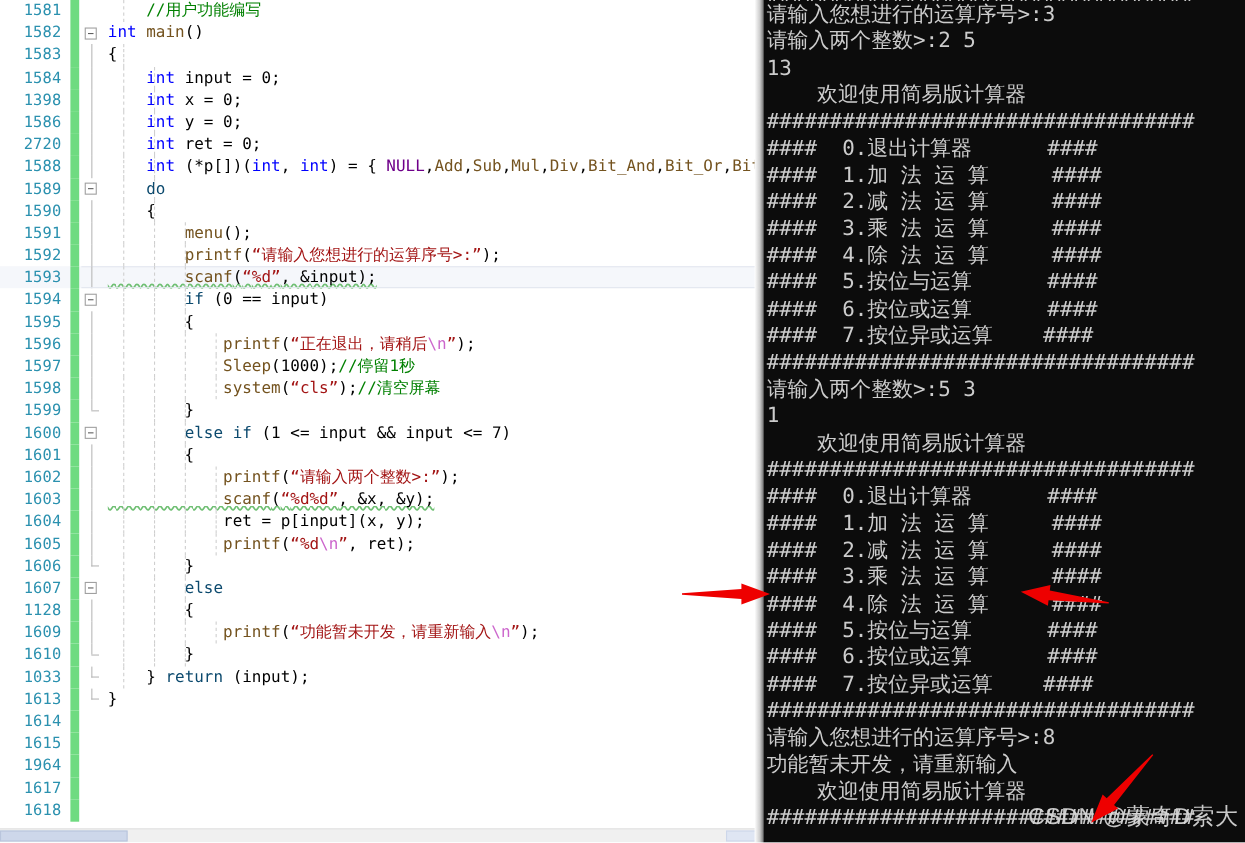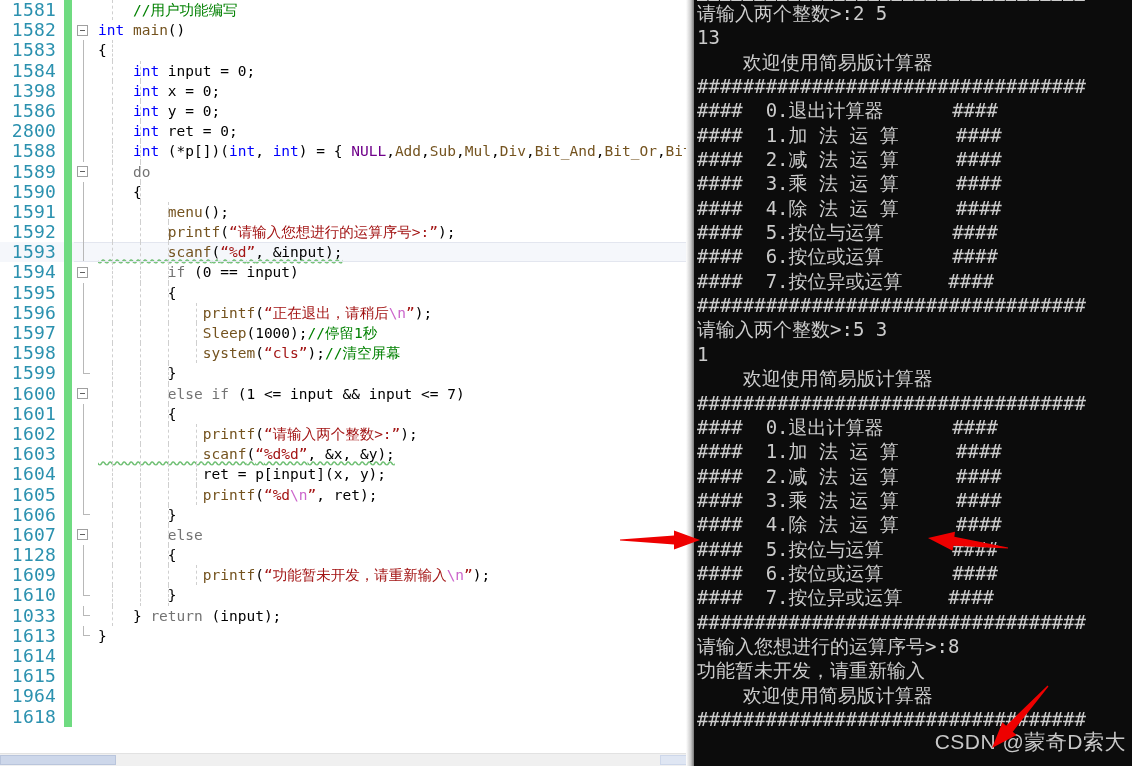--- a/index.html
+++ b/index.html
@@ -26,21 +26,21 @@
   .row.cur:before{
     content:"";position:absolute;left:74px;right:-1000px;top:0;height:0;
     border-top:1px solid #e3e6ef;
   }
   .row.cur:after{
     content:"";position:absolute;left:74px;right:-1000px;bottom:0;height:0;
     border-bottom:1px solid #e3e6ef;
   }
   .ln{
     position:absolute;left:0;top:0;width:56px;text-align:right;
-    color:#2b91af;font-size:18px;letter-spacing:.2px;
+    color:#2b91af;font-size:14px;letter-spacing:.2px;
     font-family:"DejaVu Sans Mono","Liberation Mono",monospace;
   }
   
   .chg{position:absolute;left:64px;top:0;width:8px;height:20.2px;background:#6fdb81;}
   
   .outl{position:absolute;left:74px;top:0;width:24px;height:20.2px;}
   .boxm{
     position:absolute;left:3px;top:4.6px;width:11px;height:11px;
     border:1px solid #a0a0a0;background:#ffffff;box-sizing:border-box;
   }
@@ -55,21 +55,21 @@
   .code{
     position:absolute;left:98px;top:0;white-space:pre;
     font-family:"DejaVu Sans Mono","Liberation Mono",monospace;
     font-size:14.5px;color:#000000;
   }
   
   .iguide{position:absolute;top:0;width:0;height:20.2px;border-left:1px dashed #cfcfcf;}
 
   
   .kw   {color:#0000ff;}
-  .ctl  {color:#737373;}
+  .ctl  {color:#0c4a6e;}
   .cmt  {color:#008000;}
   .str  {color:#a31515;}
   .esc  {color:#cc66cc;}
   .fn   {color:#74531f;}
   .mac  {color:#6f008a;}
   .sq   {text-decoration:underline wavy #6fbf73; text-decoration-skip-ink:none;}
 
   
   .hscroll{
     position:absolute;left:0;bottom:0;width:694px;height:12px;background:#f0f0f0;
@@ -111,21 +111,21 @@
 <div id="root">
 
   <div class="editor">
     <div class="code-rows" id="code-rows">
         <div class="row"><span class="ln">1581</span><span class="chg"></span><span class="outl"></span><span class="code">    <span class="cmt">//用户功能编写</span></span><span class="iguide" style="left: 112px;"></span></div>
         <div class="row"><span class="ln">1582</span><span class="chg"></span><span class="outl"><span class="boxm"></span></span><span class="code"><span class="kw">int</span> <span class="fn">main</span>()</span></div>
         <div class="row"><span class="ln">1583</span><span class="chg"></span><span class="outl"><span class="vline"></span></span><span class="code">{</span><span class="iguide" style="left: 112px;"></span></div>
         <div class="row"><span class="ln">1584</span><span class="chg"></span><span class="outl"><span class="vline"></span></span><span class="code">    <span class="kw">int</span> input = 0;</span><span class="iguide" style="left: 112px;"></span><span class="iguide" style="left: 140px;"></span></div>
         <div class="row"><span class="ln">1398</span><span class="chg"></span><span class="outl"><span class="vline"></span></span><span class="code">    <span class="kw">int</span> x = 0;</span><span class="iguide" style="left: 112px;"></span><span class="iguide" style="left: 140px;"></span></div>
         <div class="row"><span class="ln">1586</span><span class="chg"></span><span class="outl"><span class="vline"></span></span><span class="code">    <span class="kw">int</span> y = 0;</span><span class="iguide" style="left: 112px;"></span><span class="iguide" style="left: 140px;"></span></div>
-        <div class="row"><span class="ln">2800</span><span class="chg"></span><span class="outl"><span class="vline"></span></span><span class="code">    <span class="kw">int</span> ret = 0;</span><span class="iguide" style="left: 112px;"></span><span class="iguide" style="left: 140px;"></span></div>
+        <div class="row"><span class="ln">2720</span><span class="chg"></span><span class="outl"><span class="vline"></span></span><span class="code">    <span class="kw">int</span> ret = 0;</span><span class="iguide" style="left: 112px;"></span><span class="iguide" style="left: 140px;"></span></div>
         <div class="row"><span class="ln">1588</span><span class="chg"></span><span class="outl"><span class="vline"></span></span><span class="code">    <span class="kw">int</span> (*p[])(<span class="kw">int</span>, <span class="kw">int</span>) = { <span class="mac">NULL</span>,<span class="fn">Add</span>,<span class="fn">Sub</span>,<span class="fn">Mul</span>,<span class="fn">Div</span>,<span class="fn">Bit_And</span>,<span class="fn">Bit_Or</span>,<span class="fn">Bit_Xor</span> };</span><span class="iguide" style="left: 112px;"></span><span class="iguide" style="left: 140px;"></span></div>
         <div class="row"><span class="ln">1589</span><span class="chg"></span><span class="outl"><span class="boxm"></span></span><span class="code">    <span class="ctl">do</span></span><span class="iguide" style="left: 112px;"></span><span class="iguide" style="left: 140px;"></span></div>
         <div class="row"><span class="ln">1590</span><span class="chg"></span><span class="outl"><span class="vline"></span></span><span class="code">    {</span><span class="iguide" style="left: 112px;"></span><span class="iguide" style="left: 140px;"></span></div>
         <div class="row"><span class="ln">1591</span><span class="chg"></span><span class="outl"><span class="vline"></span></span><span class="code">        <span class="fn">menu</span>();</span><span class="iguide" style="left: 112px;"></span><span class="iguide" style="left: 140px;"></span><span class="iguide" style="left: 168px;"></span></div>
         <div class="row"><span class="ln">1592</span><span class="chg"></span><span class="outl"><span class="vline"></span></span><span class="code">        <span class="fn">printf</span>(<span class="str">“</span><span class="str">请输入您想进行的运算序号&gt;:</span><span class="str">”</span>);</span><span class="iguide" style="left: 112px;"></span><span class="iguide" style="left: 140px;"></span><span class="iguide" style="left: 168px;"></span></div>
         <div class="row cur"><span class="ln">1593</span><span class="chg"></span><span class="outl"><span class="vline"></span></span><span class="code sq">        <span class="fn">scanf</span>(<span class="str">“</span><span class="str">%d</span><span class="str">”</span>, &amp;input);</span><span class="iguide" style="left: 112px;"></span><span class="iguide" style="left: 140px;"></span><span class="iguide" style="left: 168px;"></span></div>
         <div class="row"><span class="ln">1594</span><span class="chg"></span><span class="outl"><span class="boxm"></span></span><span class="code">        <span class="ctl">if</span> (0 == input)</span><span class="iguide" style="left: 112px;"></span><span class="iguide" style="left: 140px;"></span><span class="iguide" style="left: 168px;"></span></div>
         <div class="row"><span class="ln">1595</span><span class="chg"></span><span class="outl"><span class="vline"></span></span><span class="code">        {</span><span class="iguide" style="left: 112px;"></span><span class="iguide" style="left: 140px;"></span><span class="iguide" style="left: 168px;"></span></div>
         <div class="row"><span class="ln">1596</span><span class="chg"></span><span class="outl"><span class="vline"></span></span><span class="code">            <span class="fn">printf</span>(<span class="str">“</span><span class="str">正在退出，请稍后<span class="esc">\n</span></span><span class="str">”</span>);</span><span class="iguide" style="left: 112px;"></span><span class="iguide" style="left: 140px;"></span><span class="iguide" style="left: 168px;"></span><span class="iguide" style="left: 196px;"></span></div>
         <div class="row"><span class="ln">1597</span><span class="chg"></span><span class="outl"><span class="vline"></span></span><span class="code">            <span class="fn">Sleep</span>(1000);<span class="cmt">//停留1秒</span></span><span class="iguide" style="left: 112px;"></span><span class="iguide" style="left: 140px;"></span><span class="iguide" style="left: 168px;"></span><span class="iguide" style="left: 196px;"></span></div>
@@ -140,33 +140,35 @@
         <div class="row"><span class="ln">1606</span><span class="chg"></span><span class="outl"><span class="elbow"></span></span><span class="code">        }</span><span class="iguide" style="left: 112px;"></span><span class="iguide" style="left: 140px;"></span><span class="iguide" style="left: 168px;"></span></div>
         <div class="row"><span class="ln">1607</span><span class="chg"></span><span class="outl"><span class="boxm"></span></span><span class="code">        <span class="ctl">else</span></span><span class="iguide" style="left: 112px;"></span><span class="iguide" style="left: 140px;"></span><span class="iguide" style="left: 168px;"></span></div>
         <div class="row"><span class="ln">1128</span><span class="chg"></span><span class="outl"><span class="vline"></span></span><span class="code">        {</span><span class="iguide" style="left: 112px;"></span><span class="iguide" style="left: 140px;"></span><span class="iguide" style="left: 168px;"></span></div>
         <div class="row"><span class="ln">1609</span><span class="chg"></span><span class="outl"><span class="vline"></span></span><span class="code">            <span class="fn">printf</span>(<span class="str">“</span><span class="str">功能暂未开发，请重新输入<span class="esc">\n</span></span><span class="str">”</span>);</span><span class="iguide" style="left: 112px;"></span><span class="iguide" style="left: 140px;"></span><span class="iguide" style="left: 168px;"></span><span class="iguide" style="left: 196px;"></span></div>
         <div class="row"><span class="ln">1610</span><span class="chg"></span><span class="outl"><span class="elbow"></span></span><span class="code">        }</span><span class="iguide" style="left: 112px;"></span><span class="iguide" style="left: 140px;"></span><span class="iguide" style="left: 168px;"></span></div>
         <div class="row"><span class="ln">1033</span><span class="chg"></span><span class="outl"><span class="elbow"></span></span><span class="code">    } <span class="ctl">return</span> (input);</span><span class="iguide" style="left: 112px;"></span></div>
         <div class="row"><span class="ln">1613</span><span class="chg"></span><span class="outl"><span class="elbow"></span></span><span class="code">}</span></div>
         <div class="row"><span class="ln">1614</span><span class="chg"></span><span class="outl"></span><span class="code"></span></div>
         <div class="row"><span class="ln">1615</span><span class="chg"></span><span class="outl"></span><span class="code"></span></div>
         <div class="row"><span class="ln">1964</span><span class="chg"></span><span class="outl"></span><span class="code"></span></div>
+        <div class="row"><span class="ln">1617</span><span class="chg"></span><span class="outl"></span><span class="code"></span></div>
         <div class="row"><span class="ln">1618</span><span class="chg"></span><span class="outl"></span><span class="code"></span></div>
       </div>
 
     <div class="hscroll">
       <div class="hthumb"></div>
       <div class="hthumb2"></div>
     </div>
   </div>
 
   <div class="console-shadow"></div>
   <div class="console">
     <div class="con-rows" id="con-rows">
         <div class="cline cut">##################################</div>
+        <div class="cline">请输入您想进行的运算序号&gt;:3</div>
         <div class="cline">请输入两个整数&gt;:2 5</div>
         <div class="cline">13</div>
         <div class="cline">    欢迎使用简易版计算器</div>
         <div class="cline">##################################</div>
         <div class="cline">####  0.退出计算器      ####</div>
         <div class="cline">####  1.加 法 运 算     ####</div>
         <div class="cline">####  2.减 法 运 算     ####</div>
         <div class="cline">####  3.乘 法 运 算     ####</div>
         <div class="cline">####  4.除 法 运 算     ####</div>
         <div class="cline">####  5.按位与运算      ####</div>

